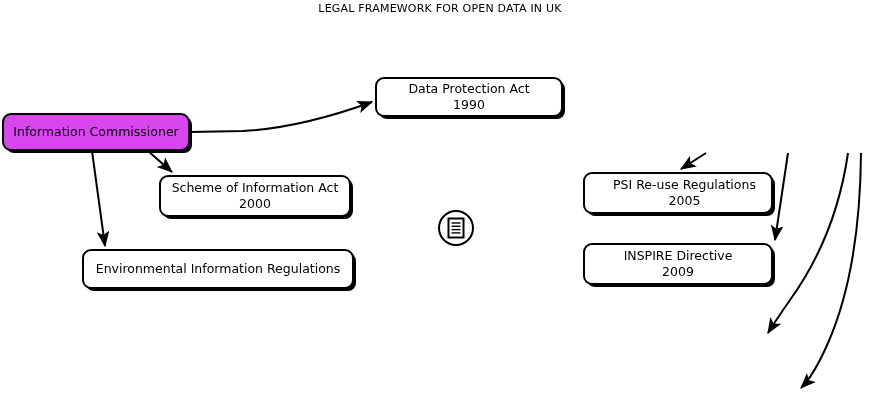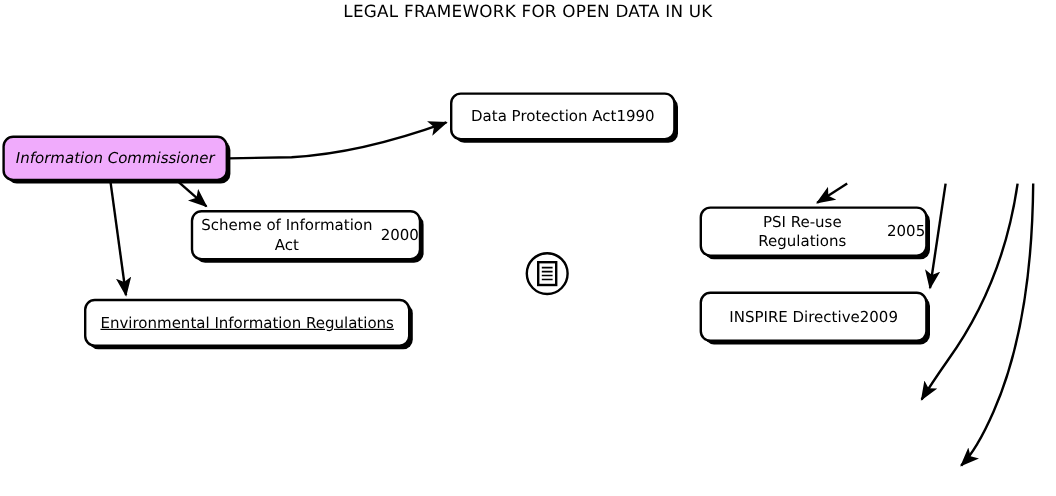--- a/index.html
+++ b/index.html
@@ -14,52 +14,51 @@
     background: #ffffff;
     font-family: "DejaVu Sans", sans-serif;
     overflow: hidden;
   }
   #diagram-title {
     position: absolute;
     left: 0;
     top: 2px;
     width: 880px;
     text-align: center;
-    font-size: 14px;
+    font-size: 11px;
     color: #000000;
     letter-spacing: 0.2px;
     white-space: nowrap;
   }
   .edge-layer {
     position: absolute;
     left: 0;
     top: 0;
     width: 880px;
     height: 413px;
     pointer-events: none;
   }
   .node {
     position: absolute;
     box-sizing: border-box;
     border: 2px solid #000000;
     border-radius: 9px;
     background: #ffffff;
     box-shadow: 3px 3px 0 -1px #000000;
     display: flex;
-    flex-direction: row;
+    flex-direction: column;
     align-items: center;
     justify-content: center;
     text-align: center;
     font-size: 12.5px;
     line-height: 1.25;
     color: #000000;
   }
   .node.accent {
-    background: #f0abfc;
-    font-style: italic;
+    background: #d946ef;
   }
   .node .line2 {
     display: block;
   }
   #doc-badge {
     position: absolute;
     width: 38px;
     height: 38px;
   }
 </style>
@@ -99,21 +98,21 @@
   <div class="node" style="left:375px; top:77px; width:188px; height:40px;">
     <span>Data Protection Act</span>
     <span class="line2">1990</span>
   </div>
 
   <div class="node" style="left:159px; top:175px; width:192px; height:42px;">
     <span>Scheme of Information Act</span>
     <span class="line2">2000</span>
   </div>
 
-  <div class="node" style="left:70px; top:249px; width:272px; height:40px;text-decoration:underline;">
+  <div class="node" style="left:82px; top:249px; width:272px; height:40px;">
     <span>Environmental Information Regulations</span>
   </div>
 
 
   <div class="node" style="left:583px; top:172px; width:190px; height:42px;padding-left:13px;">
     <span>PSI Re-use Regulations</span>
     <span class="line2">2005</span>
   </div>
 
   <div class="node" style="left:583px; top:243px; width:190px; height:42px;">

